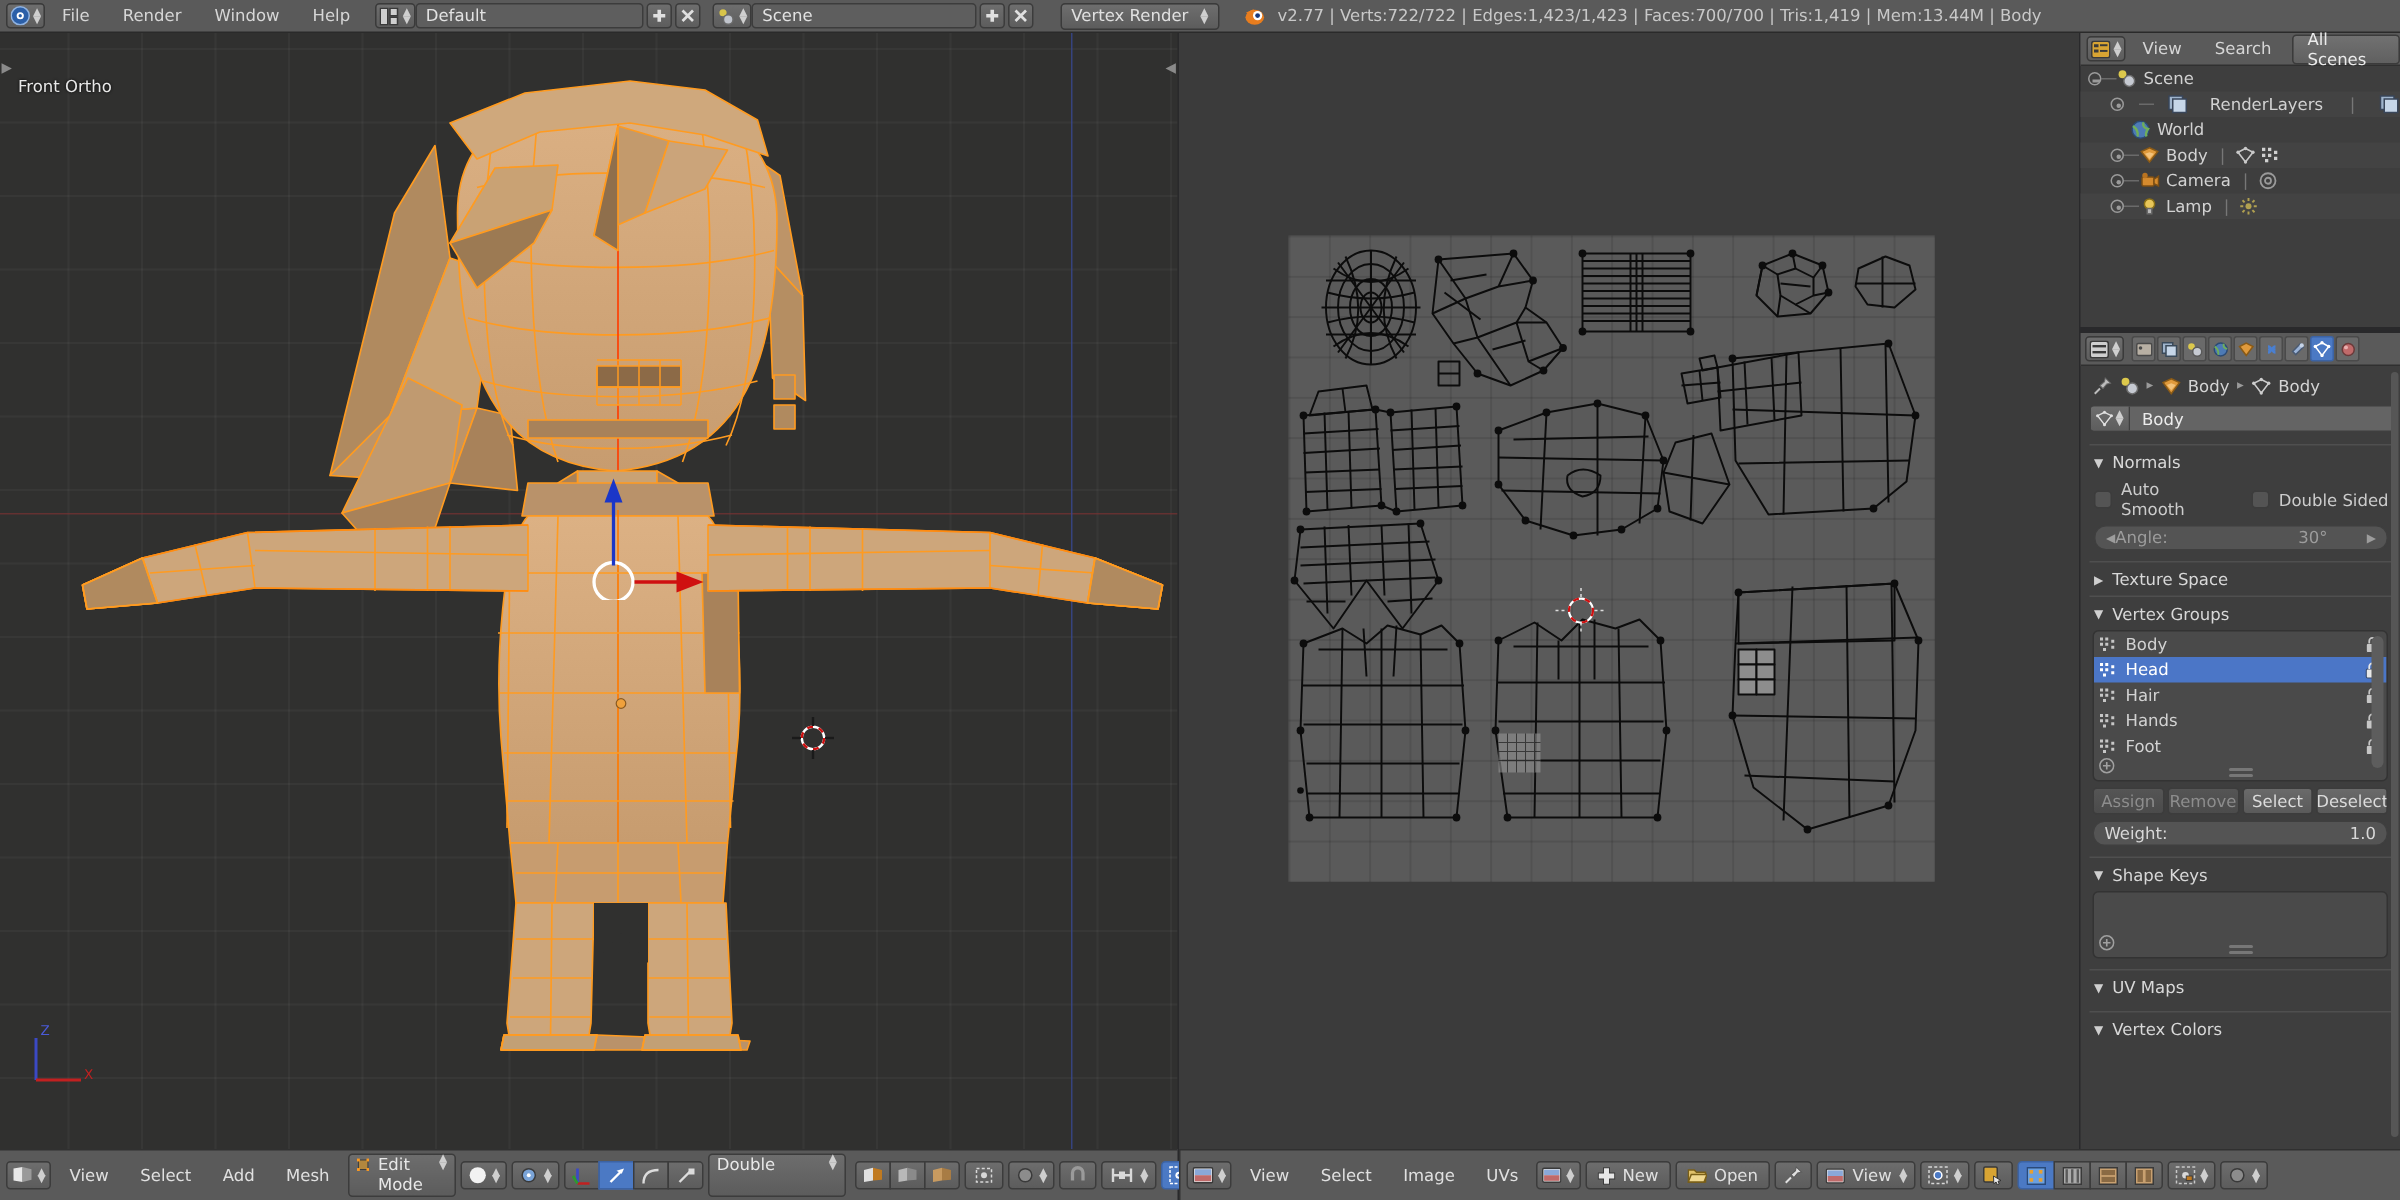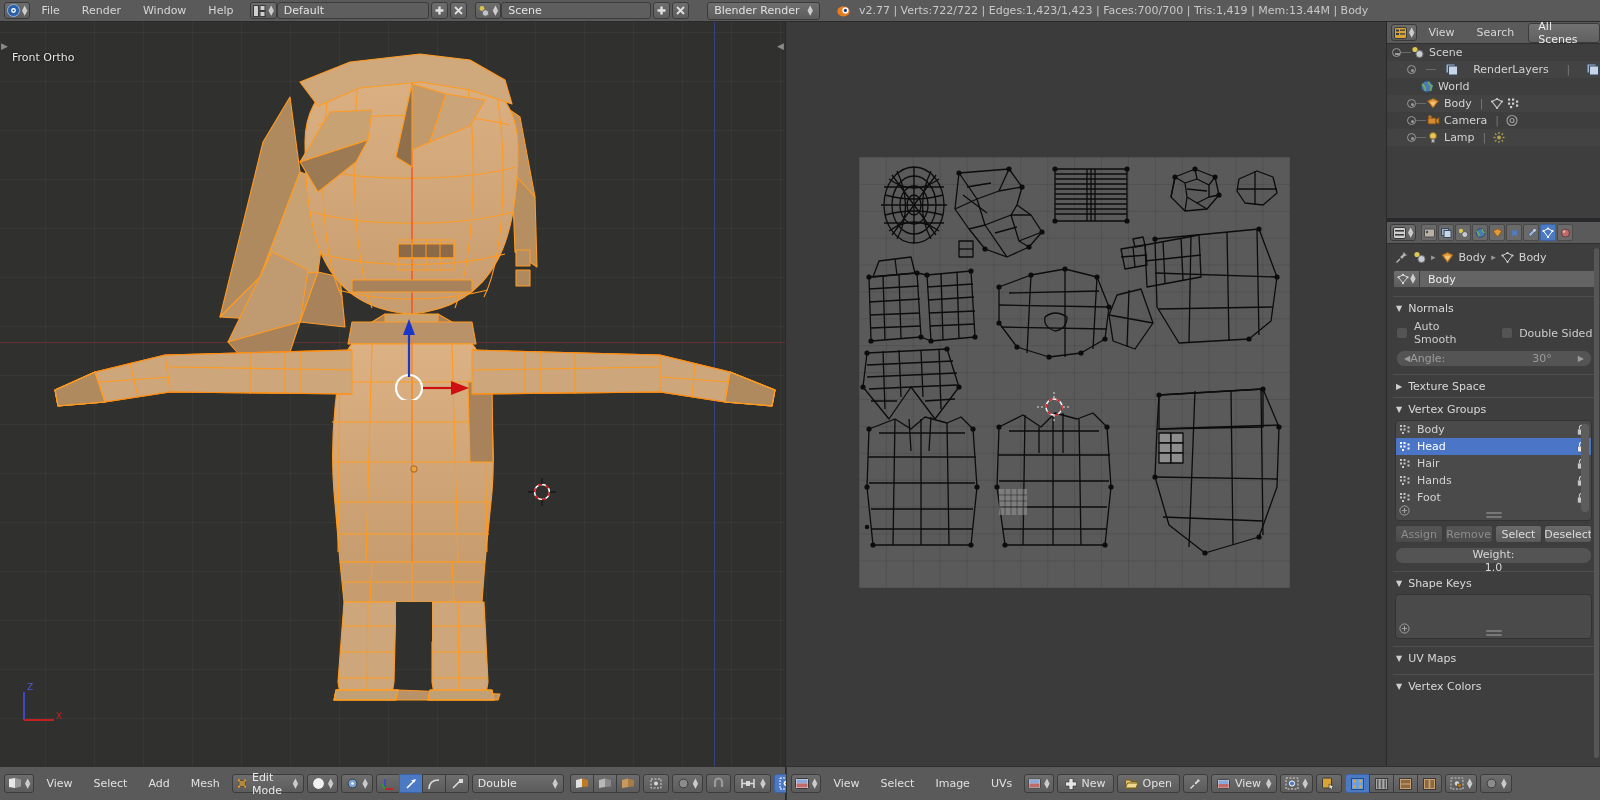--- a/index.html
+++ b/index.html
@@ -227,23 +227,23 @@
     display:flex; align-items:center; justify-content:center; gap:3px;
     padding:0 4px; color:#e0e0e0; font-size:11px; flex:none;
   }
   .fbtn.plain { background:transparent; border:none; padding:0 9px; }
   .fbtn.active { background:#4b79c4; border-color:#3c63a3; }
   .fgroup { display:flex; align-items:center; }
   .fgroup .fbtn { border-radius:0; margin-left:-1px;}
   .fgroup .fbtn:first-child { border-radius:3px 0 0 3px; margin-left:0;}
   .fgroup .fbtn:last-child { border-radius:0 3px 3px 0;}
   .mode-btn {
-    height:19px; border-radius:3px; padding:0 5px;
+    height:29px; border-radius:3px; padding:0 5px;
     background:linear-gradient(#6d6d6d,#5c5c5c); border:1px solid #3c3c3c;
-    display:flex; align-items:center; gap:6px; color:#e8e8e8; font-size:11px;
+    display:flex; align-items:flex-start; gap:6px; color:#e8e8e8; font-size:11px;
   }
   .sep { width:6px; }
 </style>
 </head>
 <body>
 
 <div class="app">
 
   <div class="topbar">
     <div class="spinner-ico" style="margin-left:4px;">
@@ -307,21 +307,21 @@
     </div>
     <div class="pill-btn">
       <svg width="11" height="11" viewBox="0 0 11 11">
           <path d="M2 2l7 7M9 2l-7 7" stroke="#e0e0e0" stroke-width="1.8" fill="none"></path>
         </svg>
     </div>
 
     <div style="width:18px"></div>
 
     <div class="engine-drop">
-      <span>Blender Render</span>
+      <span>Vertex Render</span>
       <span class="updown">
           <span>▲</span>
           <span>▼</span>
         </span>
     </div>
 
     <div style="width:16px"></div>
     <div style="display:flex;align-items:center;">
       <svg width="15" height="15" viewBox="0 0 15 15">
         <ellipse cx="7.5" cy="8.5" rx="6.2" ry="5" fill="#e87d1e"></ellipse>
@@ -1099,21 +1099,21 @@
         <div class="vscroll" style="top:3px;height:88px;"></div>
       </div>
 
       <div class="btnrow" style="margin:4px 8px 0 8px;">
         <div class="gbtn dim">Assign</div>
         <div class="gbtn dim">Remove</div>
         <div class="gbtn">Select</div>
         <div class="gbtn" style="overflow:hidden;white-space:nowrap;">Deselect</div>
       </div>
 
-      <div class="slider-field bright" style="margin:4px 8px 0 8px;flex-direction:column;">
+      <div class="slider-field bright" style="margin:4px 8px 0 8px;">
         <span>Weight:</span>
         <span>1.0</span>
       </div>
 
       <div class="sec-div" style="margin-top:7px;"></div>
 
       <div class="panel-hdr">
         <span class="tri">▼</span>
         <span>Shape Keys</span>
       </div>

